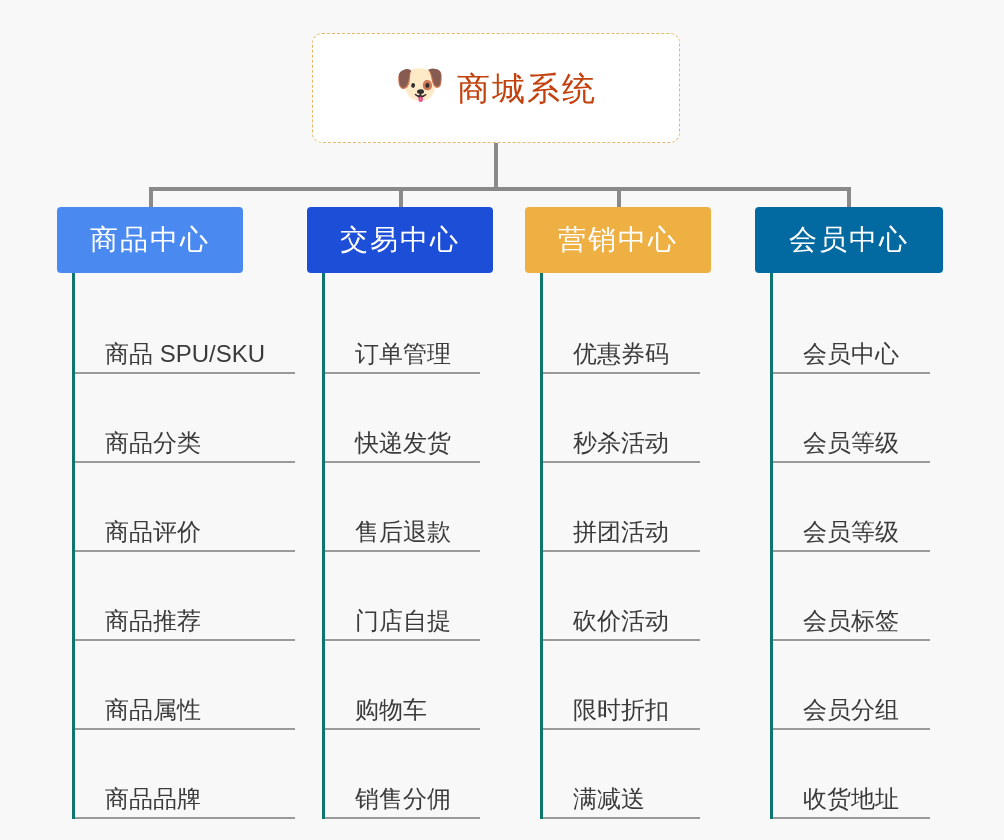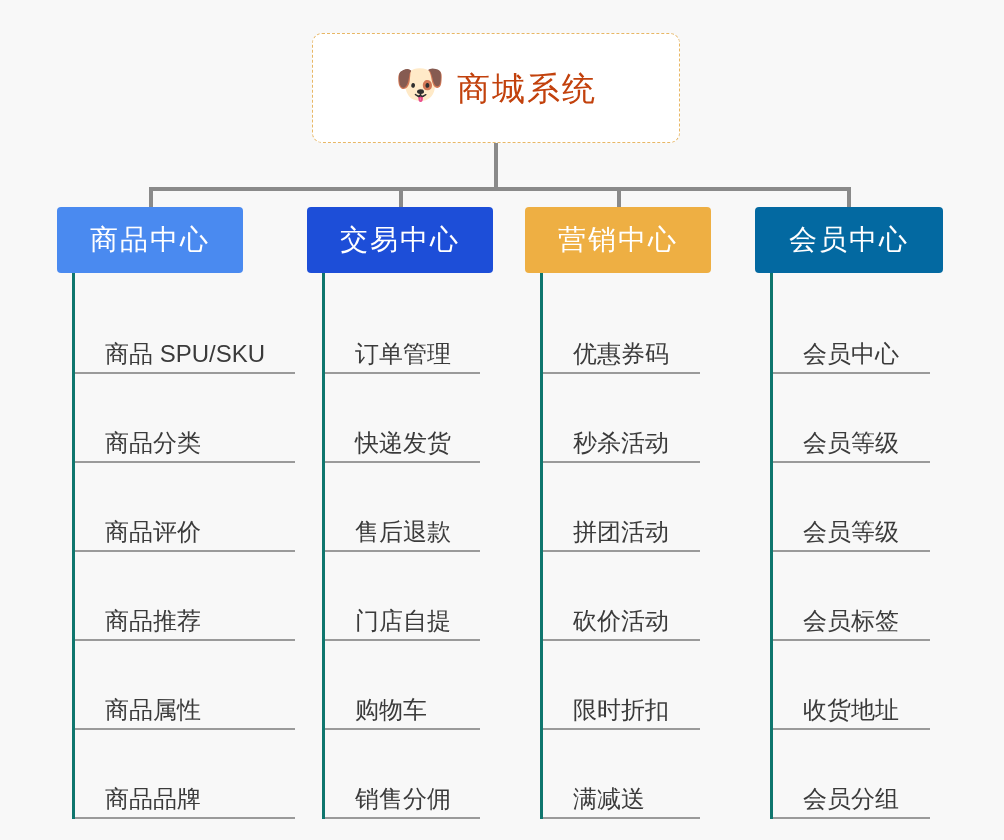--- a/index.html
+++ b/index.html
@@ -237,21 +237,21 @@
       <div class="leaf-item">
           <span class="leaf-label">会员等级</span>
         </div>
       <div class="leaf-item">
           <span class="leaf-label">会员等级</span>
         </div>
       <div class="leaf-item">
           <span class="leaf-label">会员标签</span>
         </div>
       <div class="leaf-item">
+          <span class="leaf-label">会员分组</span>
+        </div>
+      <div class="leaf-item">
           <span class="leaf-label">收货地址</span>
         </div>
-      <div class="leaf-item">
-          <span class="leaf-label">会员分组</span>
-        </div>
     </div>
   </div>
 
 </div>
 
 </body></html>

